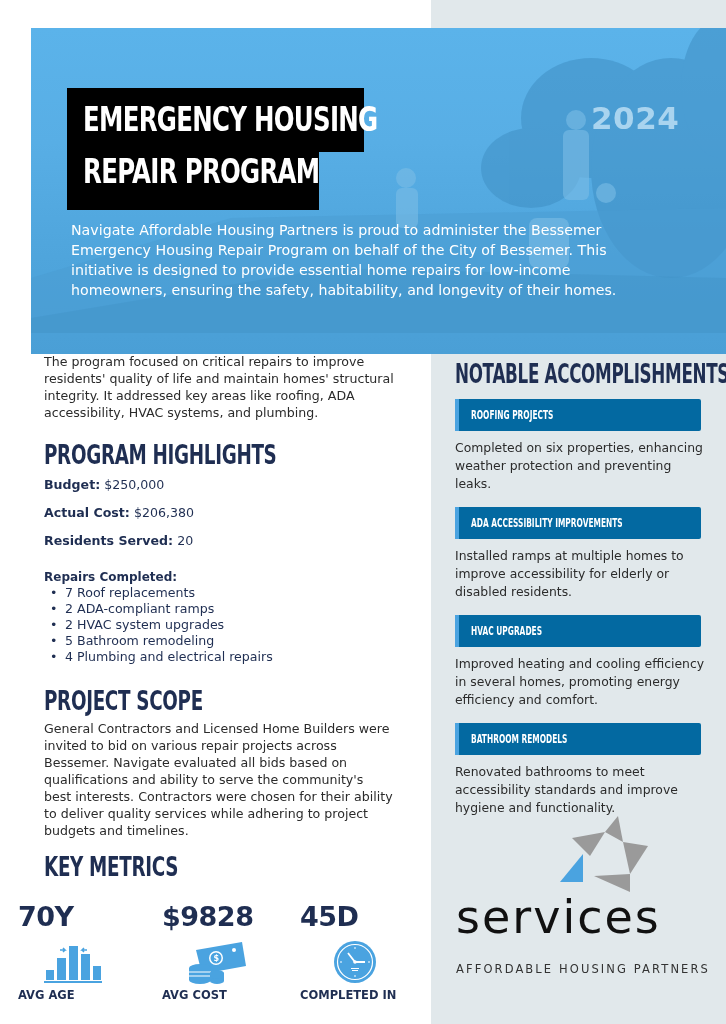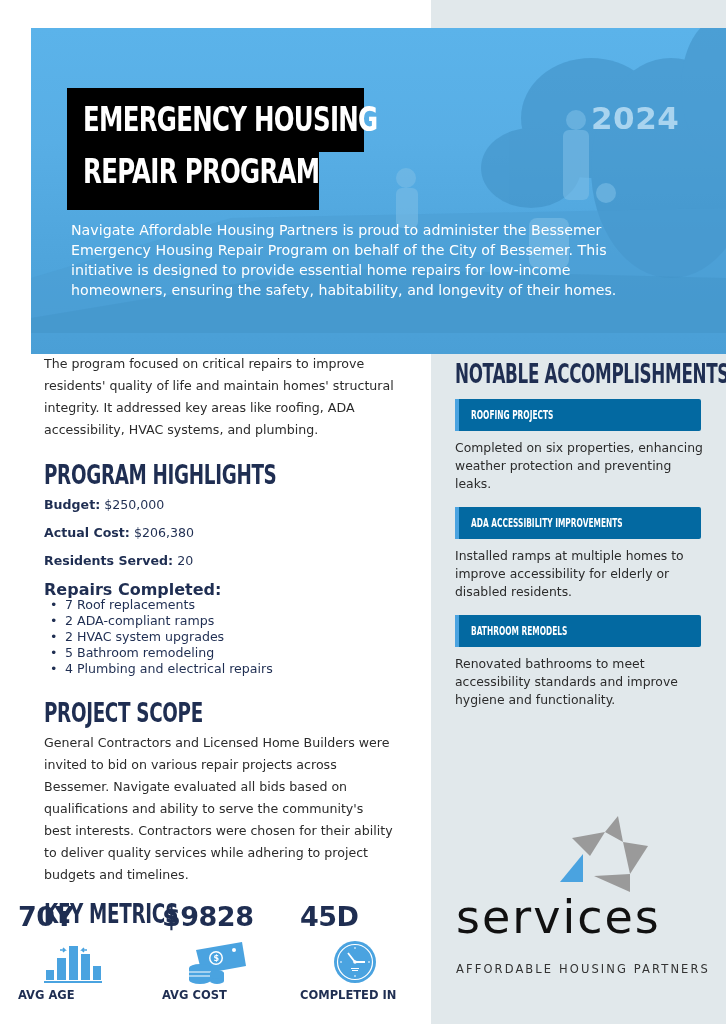--- a/index.html
+++ b/index.html
@@ -39,32 +39,32 @@
   }
   .hero-desc {
     position: absolute; left: 40px; top: 192px; width: 590px;
     font-family: "DejaVu Sans", sans-serif; font-size: 14.2px; line-height: 20px;
     color: #ffffff;
   }
 
   
   .left-col { position: absolute; left: 44px; top: 353px; width: 350px; }
   .body-text {
-    font-family: "DejaVu Sans", sans-serif; font-size: 12.6px; line-height: 22px; color: #2b2b2b;
+    font-family: "DejaVu Sans", sans-serif; font-size: 12.6px; line-height: 17px; color: #2b2b2b;
   }
   .section-title {
     font-family: "DejaVu Sans", sans-serif; font-weight: bold; color: #1f2e52;
     font-size: 27px; line-height: 1; letter-spacing: -0.5px;
     transform: scaleX(0.68); transform-origin: left center; white-space: nowrap;
   }
   .highlights-title { margin-top: 20px; }
   .kv { margin-top: 10px; font-family: "DejaVu Sans", sans-serif; font-size: 12.6px; color: #1f2e52; line-height: 18px; }
   .kv b { font-weight: bold; }
   .kv-first { margin-top: 8px; }
-  .repairs-label { margin-top: 12px; font-family: "DejaVu Sans", sans-serif; font-size: 16px; font-weight: bold; color: #1f2e52; line-height: 15px; }
+  .repairs-label { margin-top: 20px; font-family: "DejaVu Sans", sans-serif; font-size: 12px; font-weight: bold; color: #1f2e52; line-height: 15px; }
   .repairs-list { list-style: none; margin-left: 6px; }
   .repairs-list li {
     font-family: "DejaVu Sans", sans-serif; font-size: 12.6px; line-height: 16px; color: #1f2e52;
     padding-left: 15px; position: relative;
   }
   .repairs-list li::before { content: "\2022"; position: absolute; left: 0; top: 0; }
   .scope-title { margin-top: 22px; }
   .scope-text { margin-top: 6px; }
   .metrics-title { margin-top: 14px; }
 
@@ -253,20 +253,26 @@
     <p class="acc-text">Completed on six properties, enhancing weather protection and preventing leaks.</p>
   </div>
   <div class="acc-item">
     <div class="acc-bar">
         <span>ADA ACCESSIBILITY IMPROVEMENTS</span>
       </div>
     <p class="acc-text">Installed ramps at multiple homes to improve accessibility for elderly or disabled residents.</p>
   </div>
   <div class="acc-item">
     <div class="acc-bar">
+        <span>HVAC UPGRADES</span>
+      </div>
+    <p class="acc-text">Improved heating and cooling efficiency in several homes, promoting energy efficiency and comfort.</p>
+  </div>
+  <div class="acc-item">
+    <div class="acc-bar">
         <span>BATHROOM REMODELS</span>
       </div>
     <p class="acc-text">Renovated bathrooms to meet accessibility standards and improve hygiene and functionality.</p>
   </div>
 </div>
 
 <div class="logo">
   <svg width="280" height="90" viewBox="0 0 280 90" style="position:absolute;left:0;top:0;">
     <polygon points="132,26 165,20 150,44" fill="#9a9a9a"></polygon>
     <polygon points="165,20 178,4 183,30" fill="#9a9a9a"></polygon>

